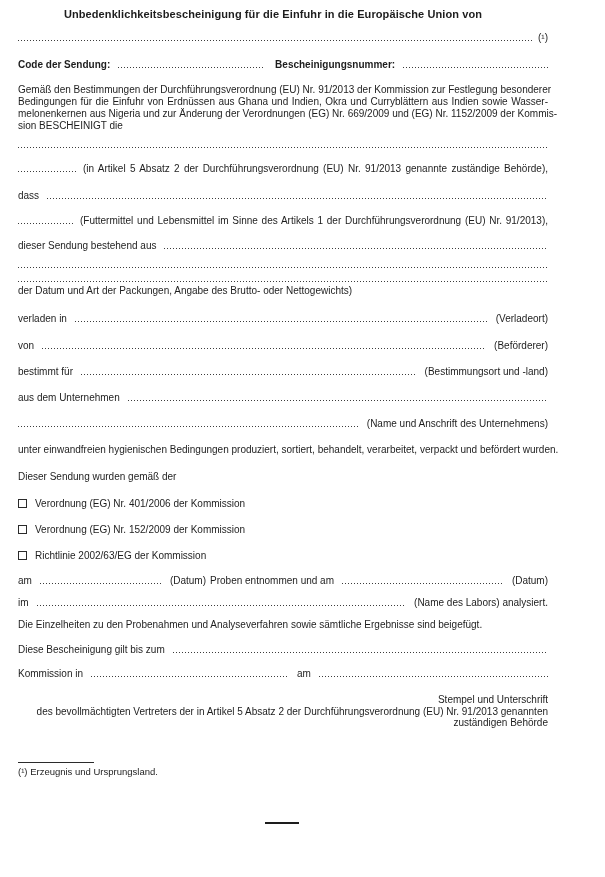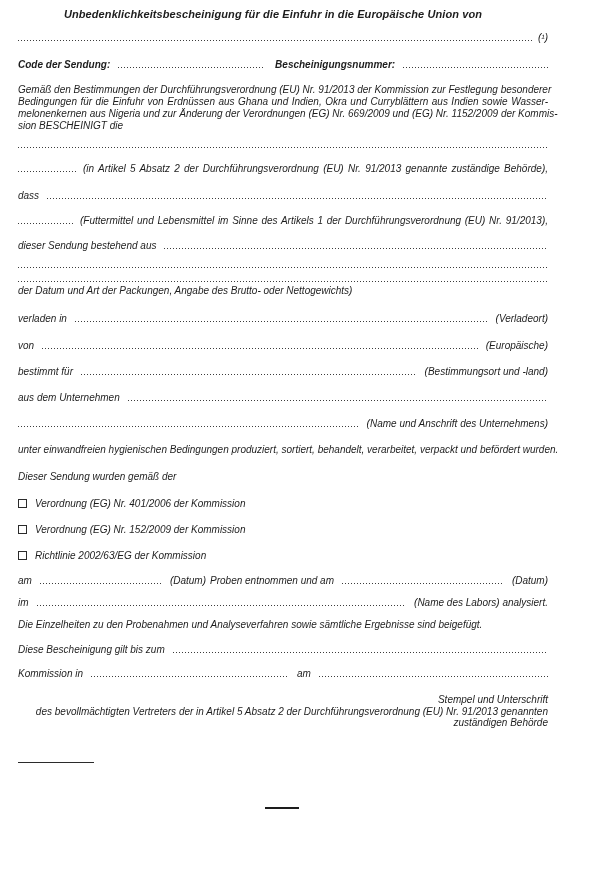--- a/index.html
+++ b/index.html
@@ -1,19 +1,19 @@
 <!DOCTYPE html>
 <html lang="de"><head>
 <meta charset="utf-8">
 <style>
   html,body{margin:0;padding:0;background:#ffffff;}
   body{width:605px;height:877px;overflow:hidden;
        font-family:"Liberation Sans","DejaVu Sans",sans-serif;
        color:#1d1d1d;-webkit-font-smoothing:antialiased;}
-  .page{position:relative;width:605px;height:757px;background:#ffffff;font-style:italic;}
+  .page{position:relative;width:605px;height:757px;background:#ffffff;}
   .content{padding:8px 57px 0 18px;font-size:10px;}
   .title{font-weight:bold;font-size:11px;text-align:center;margin:0 20px 0 0;
          line-height:13px;letter-spacing:.1px;}
   .row{display:flex;align-items:flex-end;line-height:13px;}
   .row > span{white-space:nowrap;}
   .dots{flex:1 1 auto;height:1px;align-self:flex-end;margin-bottom:3px;
         background-image:repeating-linear-gradient(to right,#3c3c3c 0,#3c3c3c 1px,transparent 1px,transparent 3px);}
   .dots.lead{flex:0 0 auto;}
   .gap-l{margin-left:8px;}
   .gap-l2{margin-left:12px;}
@@ -96,21 +96,21 @@
 
     <div class="row" style="margin-top:15px">
       <span>verladen in</span>
       <span class="dots gap-l"></span>
       <span class="gap-l">(Verladeort)</span>
     </div>
 
     <div class="row" style="margin-top:14px">
       <span>von</span>
       <span class="dots gap-l"></span>
-      <span class="gap-l">(Europäische)</span>
+      <span class="gap-l">(Beförderer)</span>
     </div>
 
     <div class="row" style="margin-top:13px">
       <span>bestimmt für</span>
       <span class="dots gap-l"></span>
       <span class="gap-l">(Bestimmungsort und -land)</span>
     </div>
 
     <div class="row" style="margin-top:13px">
       <span>aus dem Unternehmen</span>
@@ -168,17 +168,18 @@
       <span class="dots gap-l"></span>
     </div>
 
     <div class="sig" style="margin-top:14px">
       <div>Stempel und Unterschrift</div>
       <div>des bevollmächtigten Vertreters der in Artikel 5 Absatz 2 der Durchführungsverordnung (EU) Nr. 91/2013 genannten</div>
       <div>zuständigen Behörde</div>
     </div>
 
     <div class="fnsep" style="margin-top:33px"></div>
+    <div class="fn" style="margin-top:3px">(¹) Erzeugnis und Ursprungsland.</div>
 
     <div class="centerline" style="margin-top:44px"></div>
 
   </div>
 </div>
 
 </body></html>

